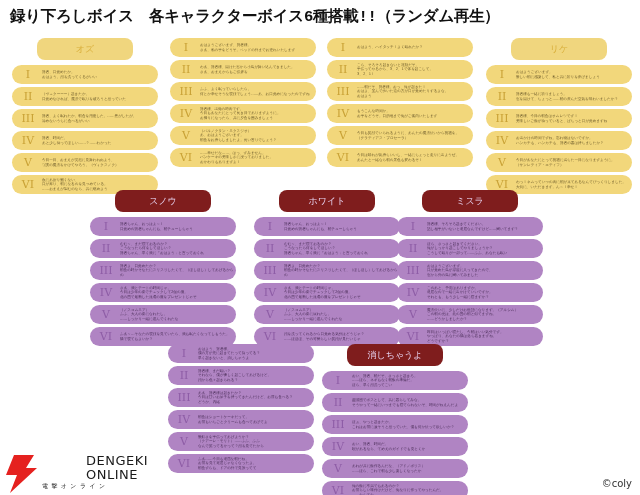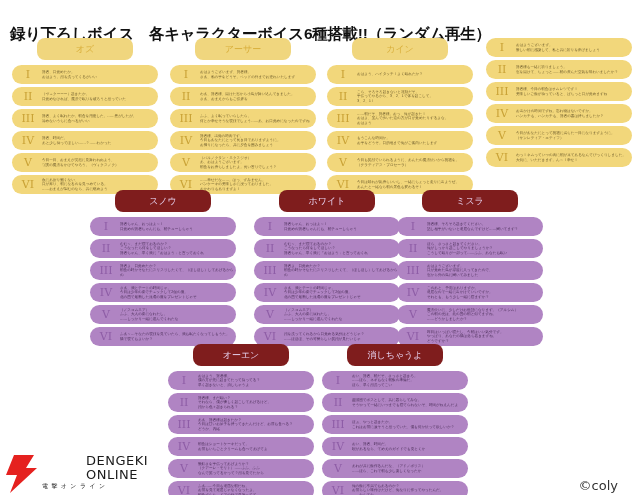--- a/index.html
+++ b/index.html
@@ -1,20 +1,20 @@
 <!DOCTYPE html>
 <html><head>
 <meta charset="utf-8">
 <style>
   * { box-sizing: border-box; margin: 0; padding: 0; }
   html, body { width: 640px; height: 495px; background: #ffffff; overflow: hidden; }
   body { position: relative; font-family: "DejaVu Sans", sans-serif; }
   .title {
-    position: absolute; left: 10px; top: 24px;
-    font-family: Liberation Sans, sans-serif; font-weight: bold;
+    position: absolute; left: 10px; top: 6px;
+    font-family: Liberation Mono, monospace; font-weight: bold;
     font-size: 15.5px; color: #111; letter-spacing: -0.3px; white-space: nowrap;
   }
   .col { position: absolute; width: 146px; }
   .col-head {
     height: 22px; border-radius: 8px; margin: 0 auto 5px auto; width: 96px;
     display: flex; align-items: center; justify-content: center;
     font-size: 9px; font-family: "DejaVu Serif", serif;
   }
   .row {
     height: 19px; border-radius: 10px; margin-bottom: 3px;
@@ -30,22 +30,22 @@
   }
   .yellow .col-head { background: #F0D67E; color: #D8AE3A; }
   .yellow .row { background: #F2D77B; }
   .yellow .num { color: #C9A236; }
   .yellow .txt { color: #6b5a2a; }
   .purple .col-head { background: #7f1d1d; color: #E6D2EF; }
   .purple .row { background: #B084C3; }
   .purple .num { color: #8E5DA6; }
   .purple .txt { color: #4a2d58; }
   .copyright {
-    position: absolute; right: 22px; top: 478px;
-    font-size: 13px; color: #333; font-family: "DejaVu Sans", sans-serif;
+    position: absolute; right: 8px; top: 478px;
+    font-size: 10px; color: #333; font-family: "DejaVu Sans", sans-serif;
   }
   .logo { position: absolute; left: 4px; top: 453px; width: 120px; height: 40px; }
   .logo-bolt { position: absolute; left: 0; top: 2px; }
   .logo-word {
     position: absolute; left: 38px; font-family: "DejaVu Sans", sans-serif;
     font-size: 13px; color: #1a1a1a; letter-spacing: 0.5px; line-height: 1; margin-left: 44px;
   }
   .logo-word.l1 { top: 1px; }
   .logo-word.l2 { top: 15px; }
   .logo-sub {
@@ -87,21 +87,20 @@
 守護の魔法をかけてやろう。（ヴォクスノク）</span>
       </div>
       <div class="row">
         <span class="num">VI</span>
         <span class="txt">夜にあ折り難くない、
 目が昇り、朝になるのを見つめている。
 ……おまえが望むのなら、共に眺めよう</span>
       </div>
     </div>
     <div class="col yellow" style="left: 170px; top: 38px;">
-      <div class="col-head">アーサー</div>
       <div class="row">
         <span class="num">I</span>
         <span class="txt">おはようございます、賢者様。
 さあ、私の手をどうぞ。ベッドの外までお連れいたします</span>
       </div>
       <div class="row">
         <span class="num">II</span>
         <span class="txt">わあ、賢者様、開けた窓から小鳥が舞い込んできました。
 さあ、おまえからもご挨拶を</span>
       </div>
@@ -123,21 +122,20 @@
 朝食をお持ちしましたよ。良い香りでしょう？</span>
       </div>
       <div class="row">
         <span class="num">VI</span>
         <span class="txt">……幸せだな……。はっ、すみません。
 パンケーキの美味しさに浸っておりました。
 おかわりもありますよ！</span>
       </div>
     </div>
     <div class="col yellow" style="left: 327px; top: 38px;">
-      <div class="col-head">カイン</div>
       <div class="row">
         <span class="num">I</span>
         <span class="txt">おはよう、ハイタッチ！よく眠れたか？</span>
       </div>
       <div class="row">
         <span class="num">II</span>
         <span class="txt">こら、そろそろ起きないと遅刻だぞ。
 手伝ってやるから、3、2、1で体を起こして。
 3、2、1！</span>
       </div>
@@ -157,20 +155,21 @@
         <span class="txt">今日も笑顔でいられるように、あんたの魔法使いから祝福を。
 （グラディアス・プロセーラ）</span>
       </div>
       <div class="row">
         <span class="num">VI</span>
         <span class="txt">今日は晴れが気持ちいいし、一緒にちょっと走りに出ようぜ。
 あんたと一緒なら朝の景色も変わるぞ！</span>
       </div>
     </div>
     <div class="col yellow" style="left: 486px; top: 38px;">
+      <div class="col-head">リケ</div>
       <div class="row">
         <span class="num">I</span>
         <span class="txt">おはようございます。
 新しい朝に感謝して、私と共に祈りを捧げましょう</span>
       </div>
       <div class="row">
         <span class="num">II</span>
         <span class="txt">賢者様も一緒に祈りましょう。
 窓を開けて、ちょっと……朝の澄んだ空気を味わいましたか？</span>
       </div>
@@ -299,21 +298,20 @@
 ……どうかしましたか？</span>
       </div>
       <div class="row">
         <span class="num">VI</span>
         <span class="txt">昨日はいっぱい寝たし、今朝はいい気分です。
 やっぱり、あなたの隣は落ち着きますね。
 どうですか？</span>
       </div>
     </div>
     <div class="col purple" style="left: 168px; top: 344px;">
-      <div class="col-head">オーエン</div>
       <div class="row">
         <span class="num">I</span>
         <span class="txt">おはよう、賢者様。
 僕の方が先に起きてたって知ってる？
 早く起きないと、消しちゃうよ</span>
       </div>
       <div class="row">
         <span class="num">II</span>
         <span class="txt">賢者様、まだ眠い？
 それなら、僕が優しく起こしてあげるけど。

